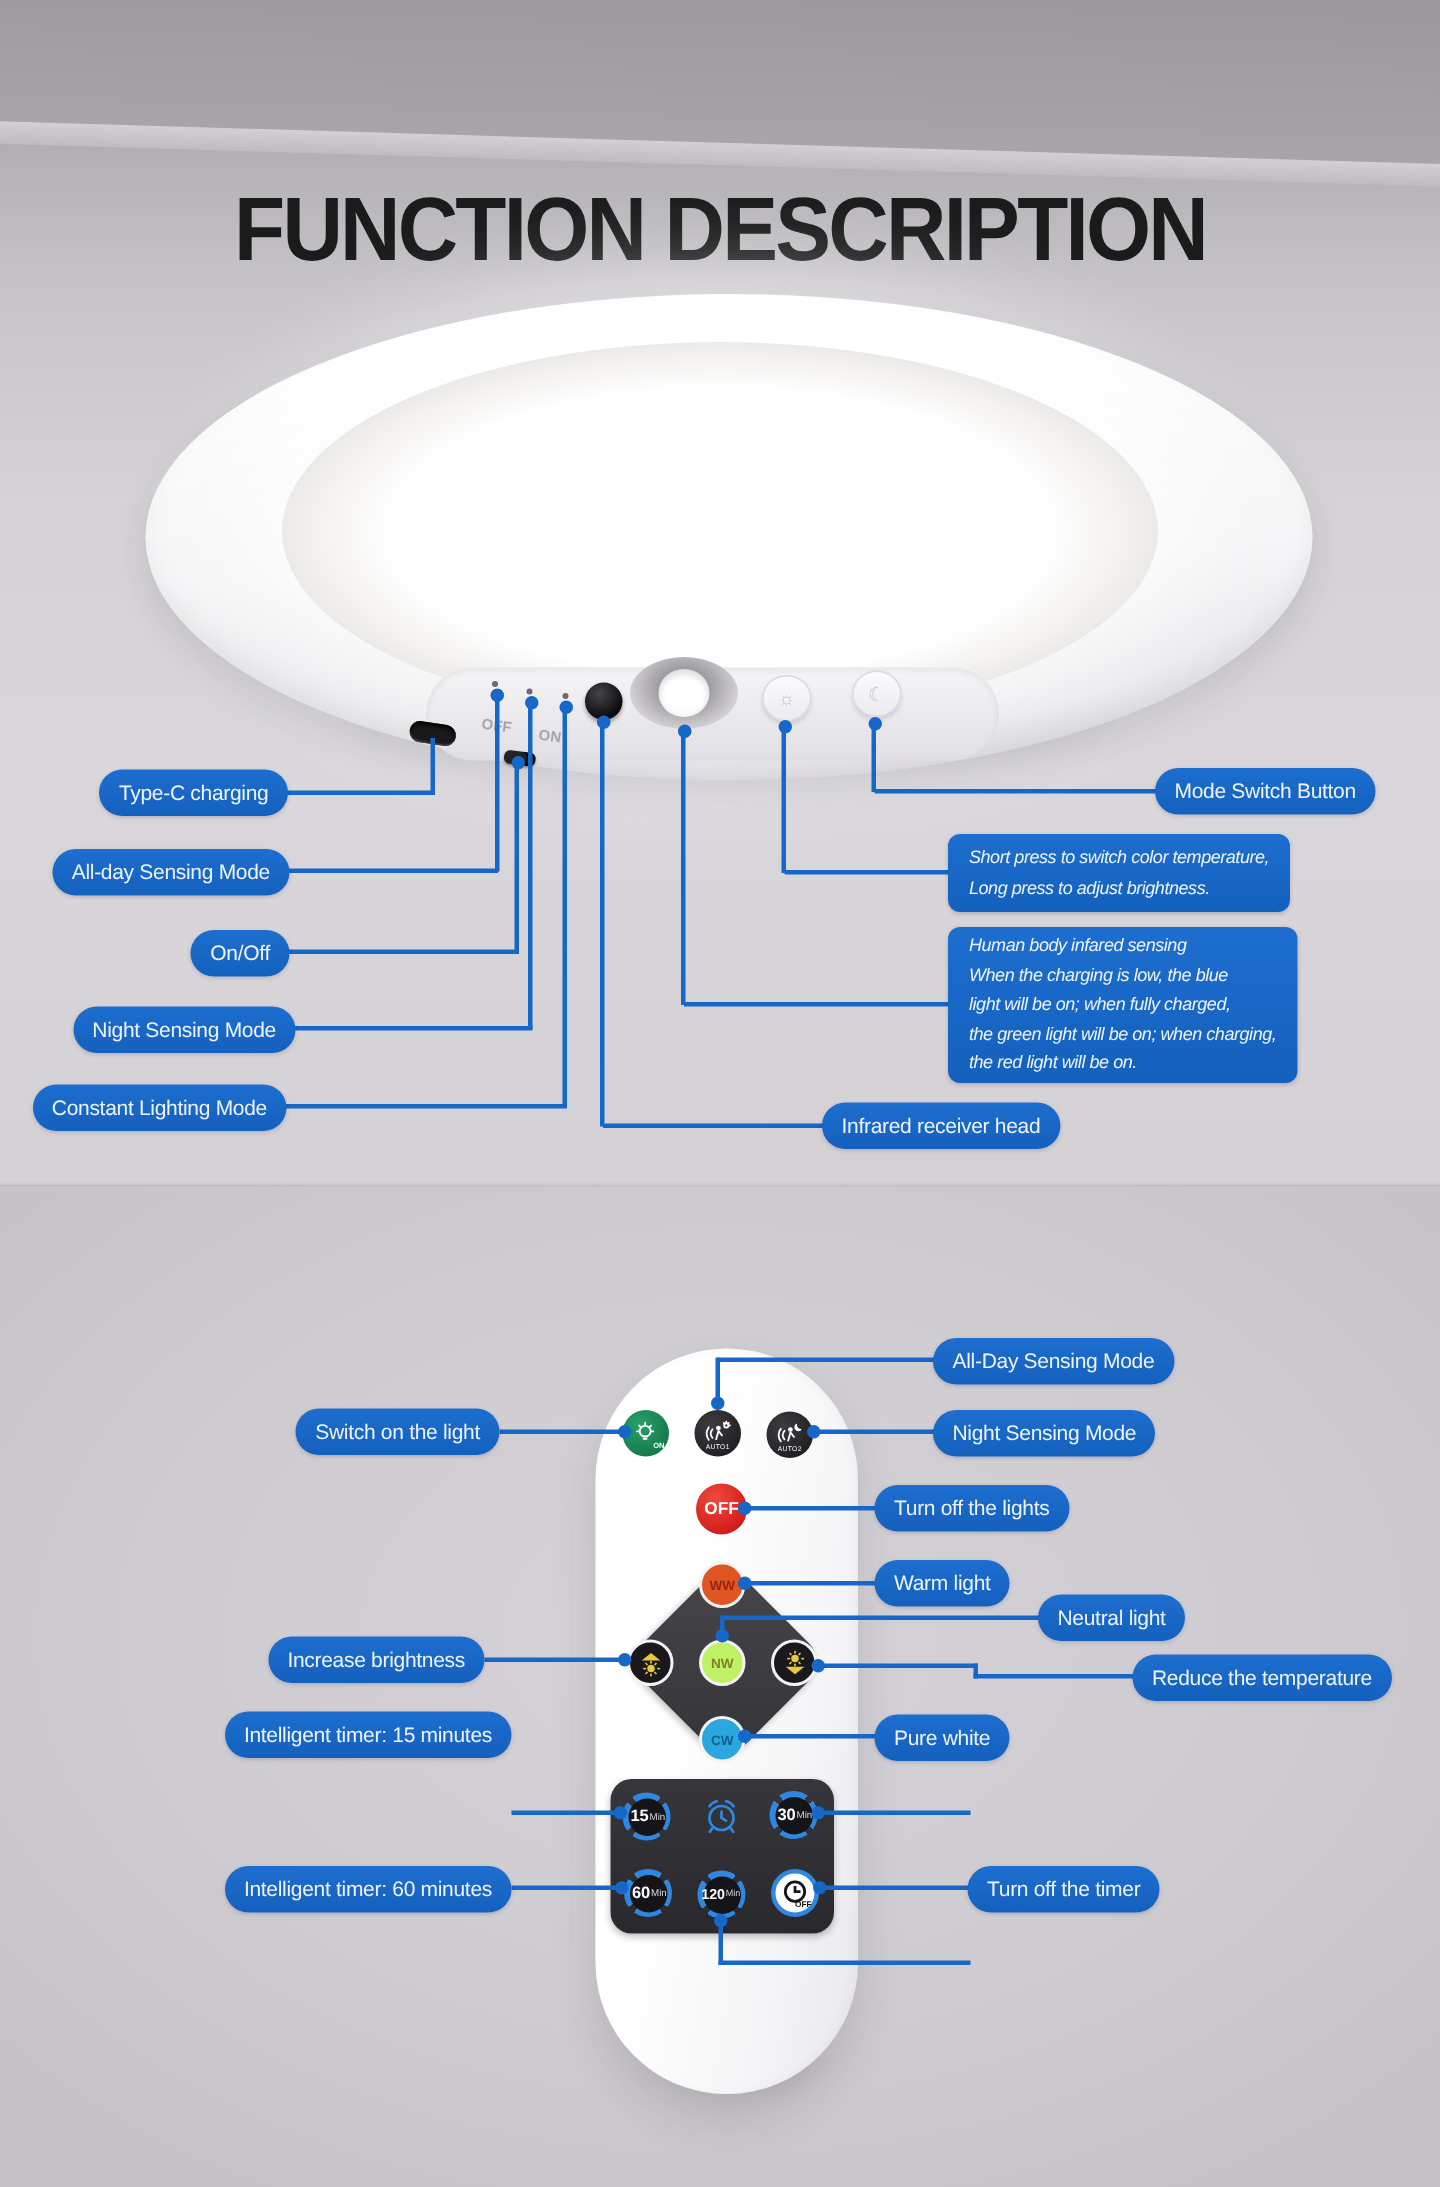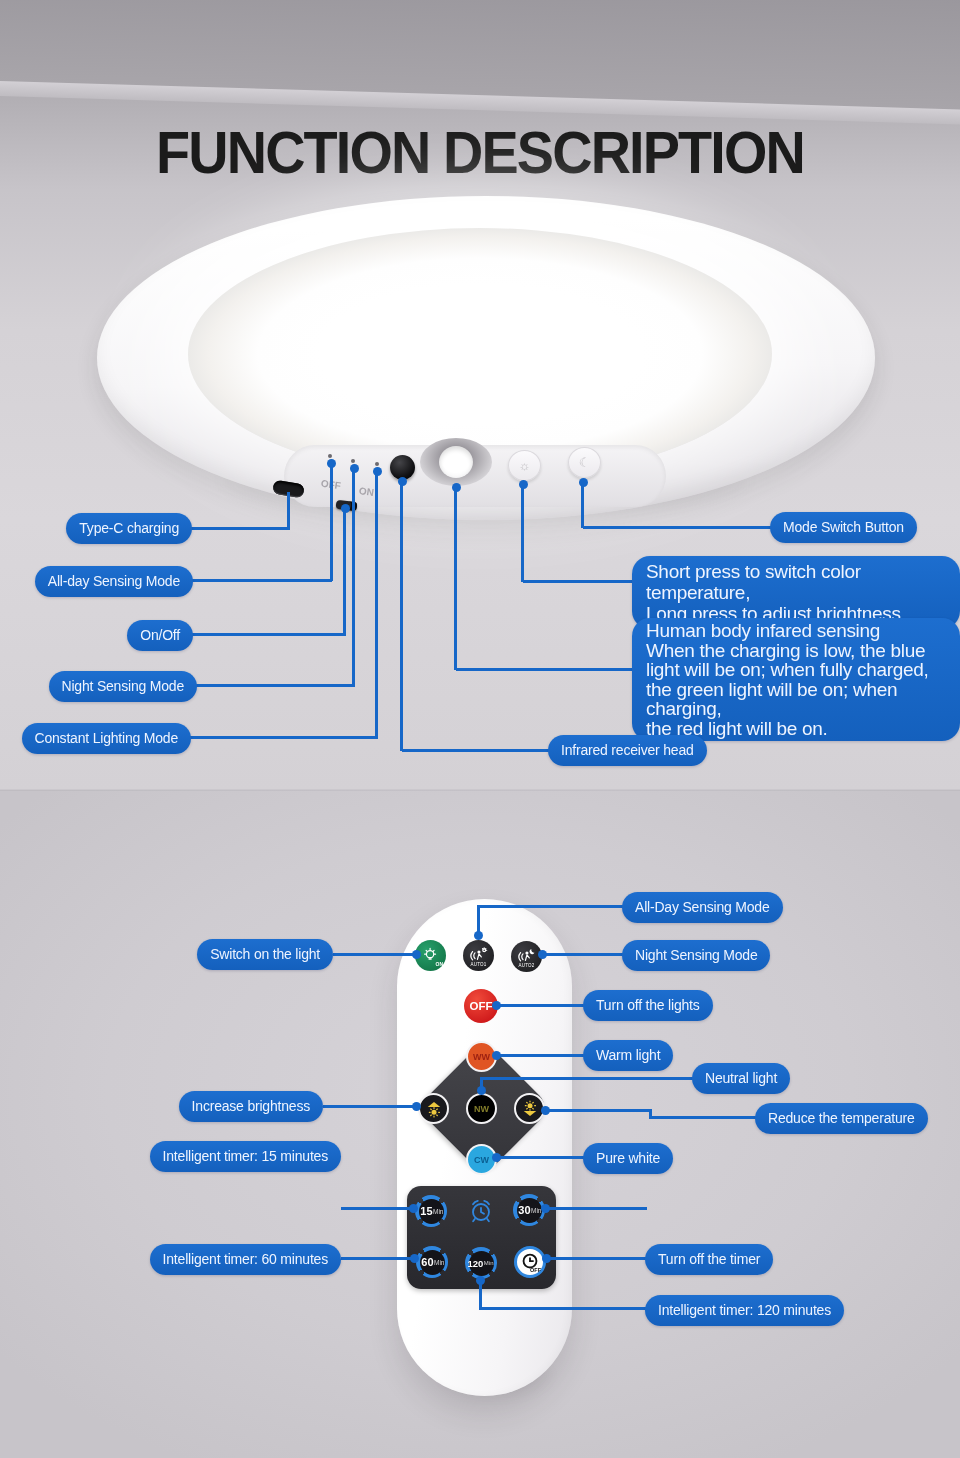--- a/index.html
+++ b/index.html
@@ -17,22 +17,22 @@
   #sec2{position:absolute;left:0;top:790px;width:960px;height:668px;
         background:radial-gradient(ellipse 620px 420px at 480px 300px, #d6d3d8 0%, #cfccd1 60%, #c7c4c9 100%);}
   #seam{position:absolute;left:0;top:789px;width:960px;height:2px;background:rgba(90,88,94,.07);}
   
   .title{position:absolute;left:0;top:118px;width:960px;text-align:center;
          font-size:60px;font-weight:bold;color:#1b1b1b;letter-spacing:-2px;transform:scaleX(.93);}
   
   .pill{position:absolute;height:31px;line-height:31px;padding:0 13px;border-radius:16px;
         background:linear-gradient(180deg,#1d6ecf,#1460bd);color:#eef4ff;font-size:14px;
         letter-spacing:-0.2px;white-space:nowrap;z-index:9;box-shadow:0 1px 3px rgba(0,0,60,.18);}
-  .box{position:absolute;border-radius:18px;background:linear-gradient(180deg,#1d6ecf,#1460bd);
-       color:#eef4ff;font-size:19px;letter-spacing:-0.3px;z-index:9;box-shadow:0 1px 3px rgba(0,0,60,.18);}
+  .box{position:absolute;border-radius:8px;background:linear-gradient(180deg,#1d6ecf,#1460bd);
+       color:#eef4ff;font-size:12px;letter-spacing:-0.3px;z-index:9;box-shadow:0 1px 3px rgba(0,0,60,.18);font-style:italic;}
   .h{position:absolute;height:3px;background:var(--ln);z-index:7;}
   .v{position:absolute;width:3px;background:var(--ln);z-index:7;}
   .ldot{position:absolute;width:9px;height:9px;border-radius:50%;background:var(--ln);z-index:8;}
   
   #discShadow{position:absolute;left:100px;top:420px;width:770px;height:120px;border-radius:50%;
       background:radial-gradient(ellipse closest-side, rgba(70,67,75,.5), rgba(70,67,75,0) 70%);filter:blur(6px);}
   #disc{position:absolute;left:97px;top:196px;width:778px;height:324px;border-radius:50%;
       background:linear-gradient(178deg,#ffffff 12%,#f6f5f7 55%,#e6e4e8 82%,#d2cfd4 98%);
       box-shadow:0 10px 22px rgba(40,38,45,.12), inset 0 -8px 18px rgba(0,0,0,.05);}
   #glow{position:absolute;left:188px;top:228px;width:584px;height:252px;border-radius:50%;
@@ -196,21 +196,21 @@
   </div>
   <div class="rb" style="left:418px;top:1093px;width:31px;height:31px;background:#19191d;border:2.5px solid #f3f2f4;box-sizing:border-box;">
     <svg viewBox="0 0 24 24" width="20" height="20">
       <path d="M4.5 9.5 L12 3.5 L19.5 9.5 Z" fill="#ecc83f"></path>
       <circle cx="12" cy="16" r="3" fill="#ecc83f"></circle>
       <g stroke="#ecc83f" stroke-width="1.4" stroke-linecap="round">
         <path d="M12 11.4 v-1 M12 20.6 v1 M7.4 16 h-1 M17.6 16 h1 M8.8 12.8 l-.8 -.8 M15.2 19.2 l.8 .8 M15.2 12.8 l.8 -.8 M8.8 19.2 l-.8 .8"></path>
       </g>
     </svg>
   </div>
-  <div class="rb" style="left:466px;top:1093px;width:31px;height:31px;background:#000000;border:2.5px solid #f3f2f4;box-sizing:border-box;color:#837d2a;font-size:9px;font-weight:bold;">
+  <div class="rb" style="left:466px;top:1093px;width:31px;height:31px;background:#bef264;border:2.5px solid #f3f2f4;box-sizing:border-box;color:#837d2a;font-size:9px;font-weight:bold;">
     <span>NW</span>
   </div>
   <div class="rb" style="left:514px;top:1093px;width:31px;height:31px;background:#19191d;border:2.5px solid #f3f2f4;box-sizing:border-box;">
     <svg viewBox="0 0 24 24" width="20" height="20">
       <circle cx="12" cy="8" r="3" fill="#ecc83f"></circle>
       <g stroke="#ecc83f" stroke-width="1.4" stroke-linecap="round">
         <path d="M12 3.4 v-1 M12 12.6 v1 M7.4 8 h-1 M17.6 8 h1 M8.8 4.8 l-.8 -.8 M15.2 11.2 l.8 .8 M15.2 4.8 l.8 -.8 M8.8 11.2 l-.8 .8"></path>
       </g>
       <path d="M4.5 14.5 L12 20.5 L19.5 14.5 Z" fill="#ecc83f"></path>
     </svg>
@@ -316,15 +316,14 @@
   <div class="pill" style="left:622px;top:940px;">Night Sensing Mode</div>
   <div class="pill" style="left:583px;top:990px;">Turn off the lights</div>
   <div class="pill" style="left:583px;top:1040px;">Warm light</div>
   <div class="pill" style="left:692px;top:1063px;">Neutral light</div>
   <div class="pill" style="right:637px;top:1091px;">Increase brightness</div>
   <div class="pill" style="left:755px;top:1103px;">Reduce the temperature</div>
   <div class="pill" style="left:583px;top:1143px;">Pure white</div>
   <div class="pill" style="right:619px;top:1141px;">Intelligent timer: 15 minutes</div>
   <div class="pill" style="right:619px;top:1244px;">Intelligent timer: 60 minutes</div>
   <div class="pill" style="left:645px;top:1244px;">Turn off the timer</div>
-  <div class="pill" style="left:645px;top:1295px;">Intelligent timer: 120 minutes</div>
 
 </div>
 
 </body></html>

